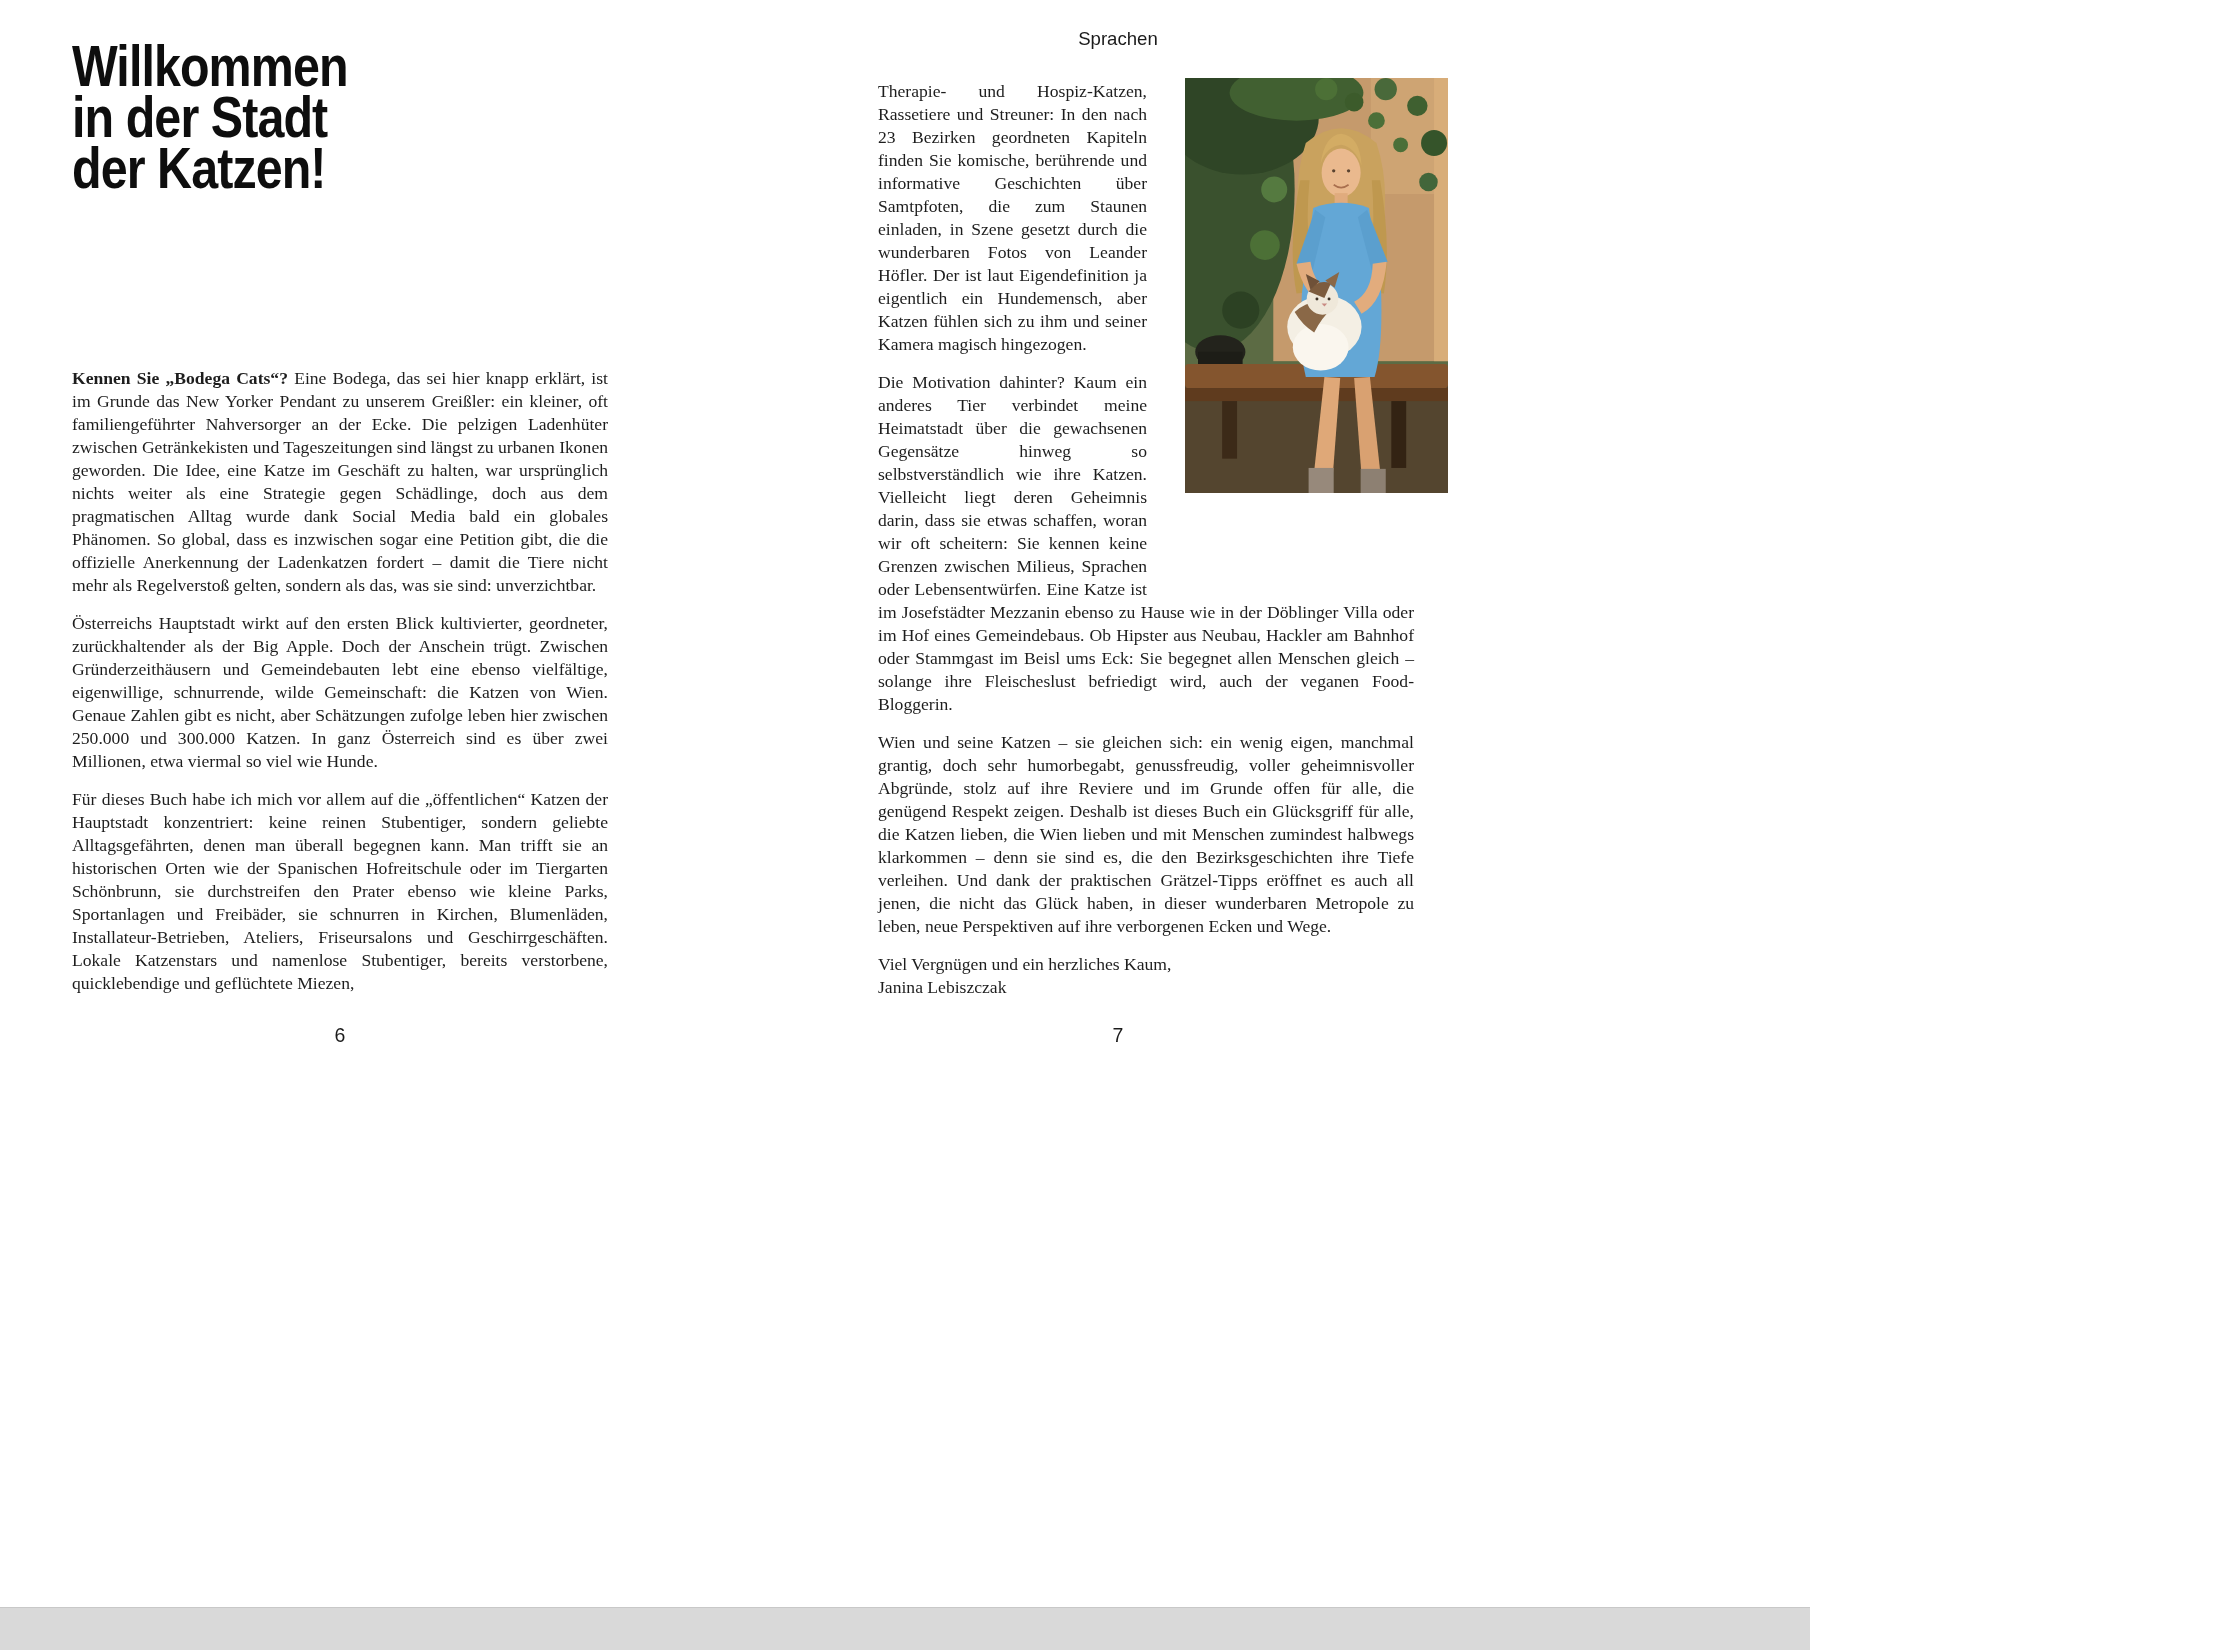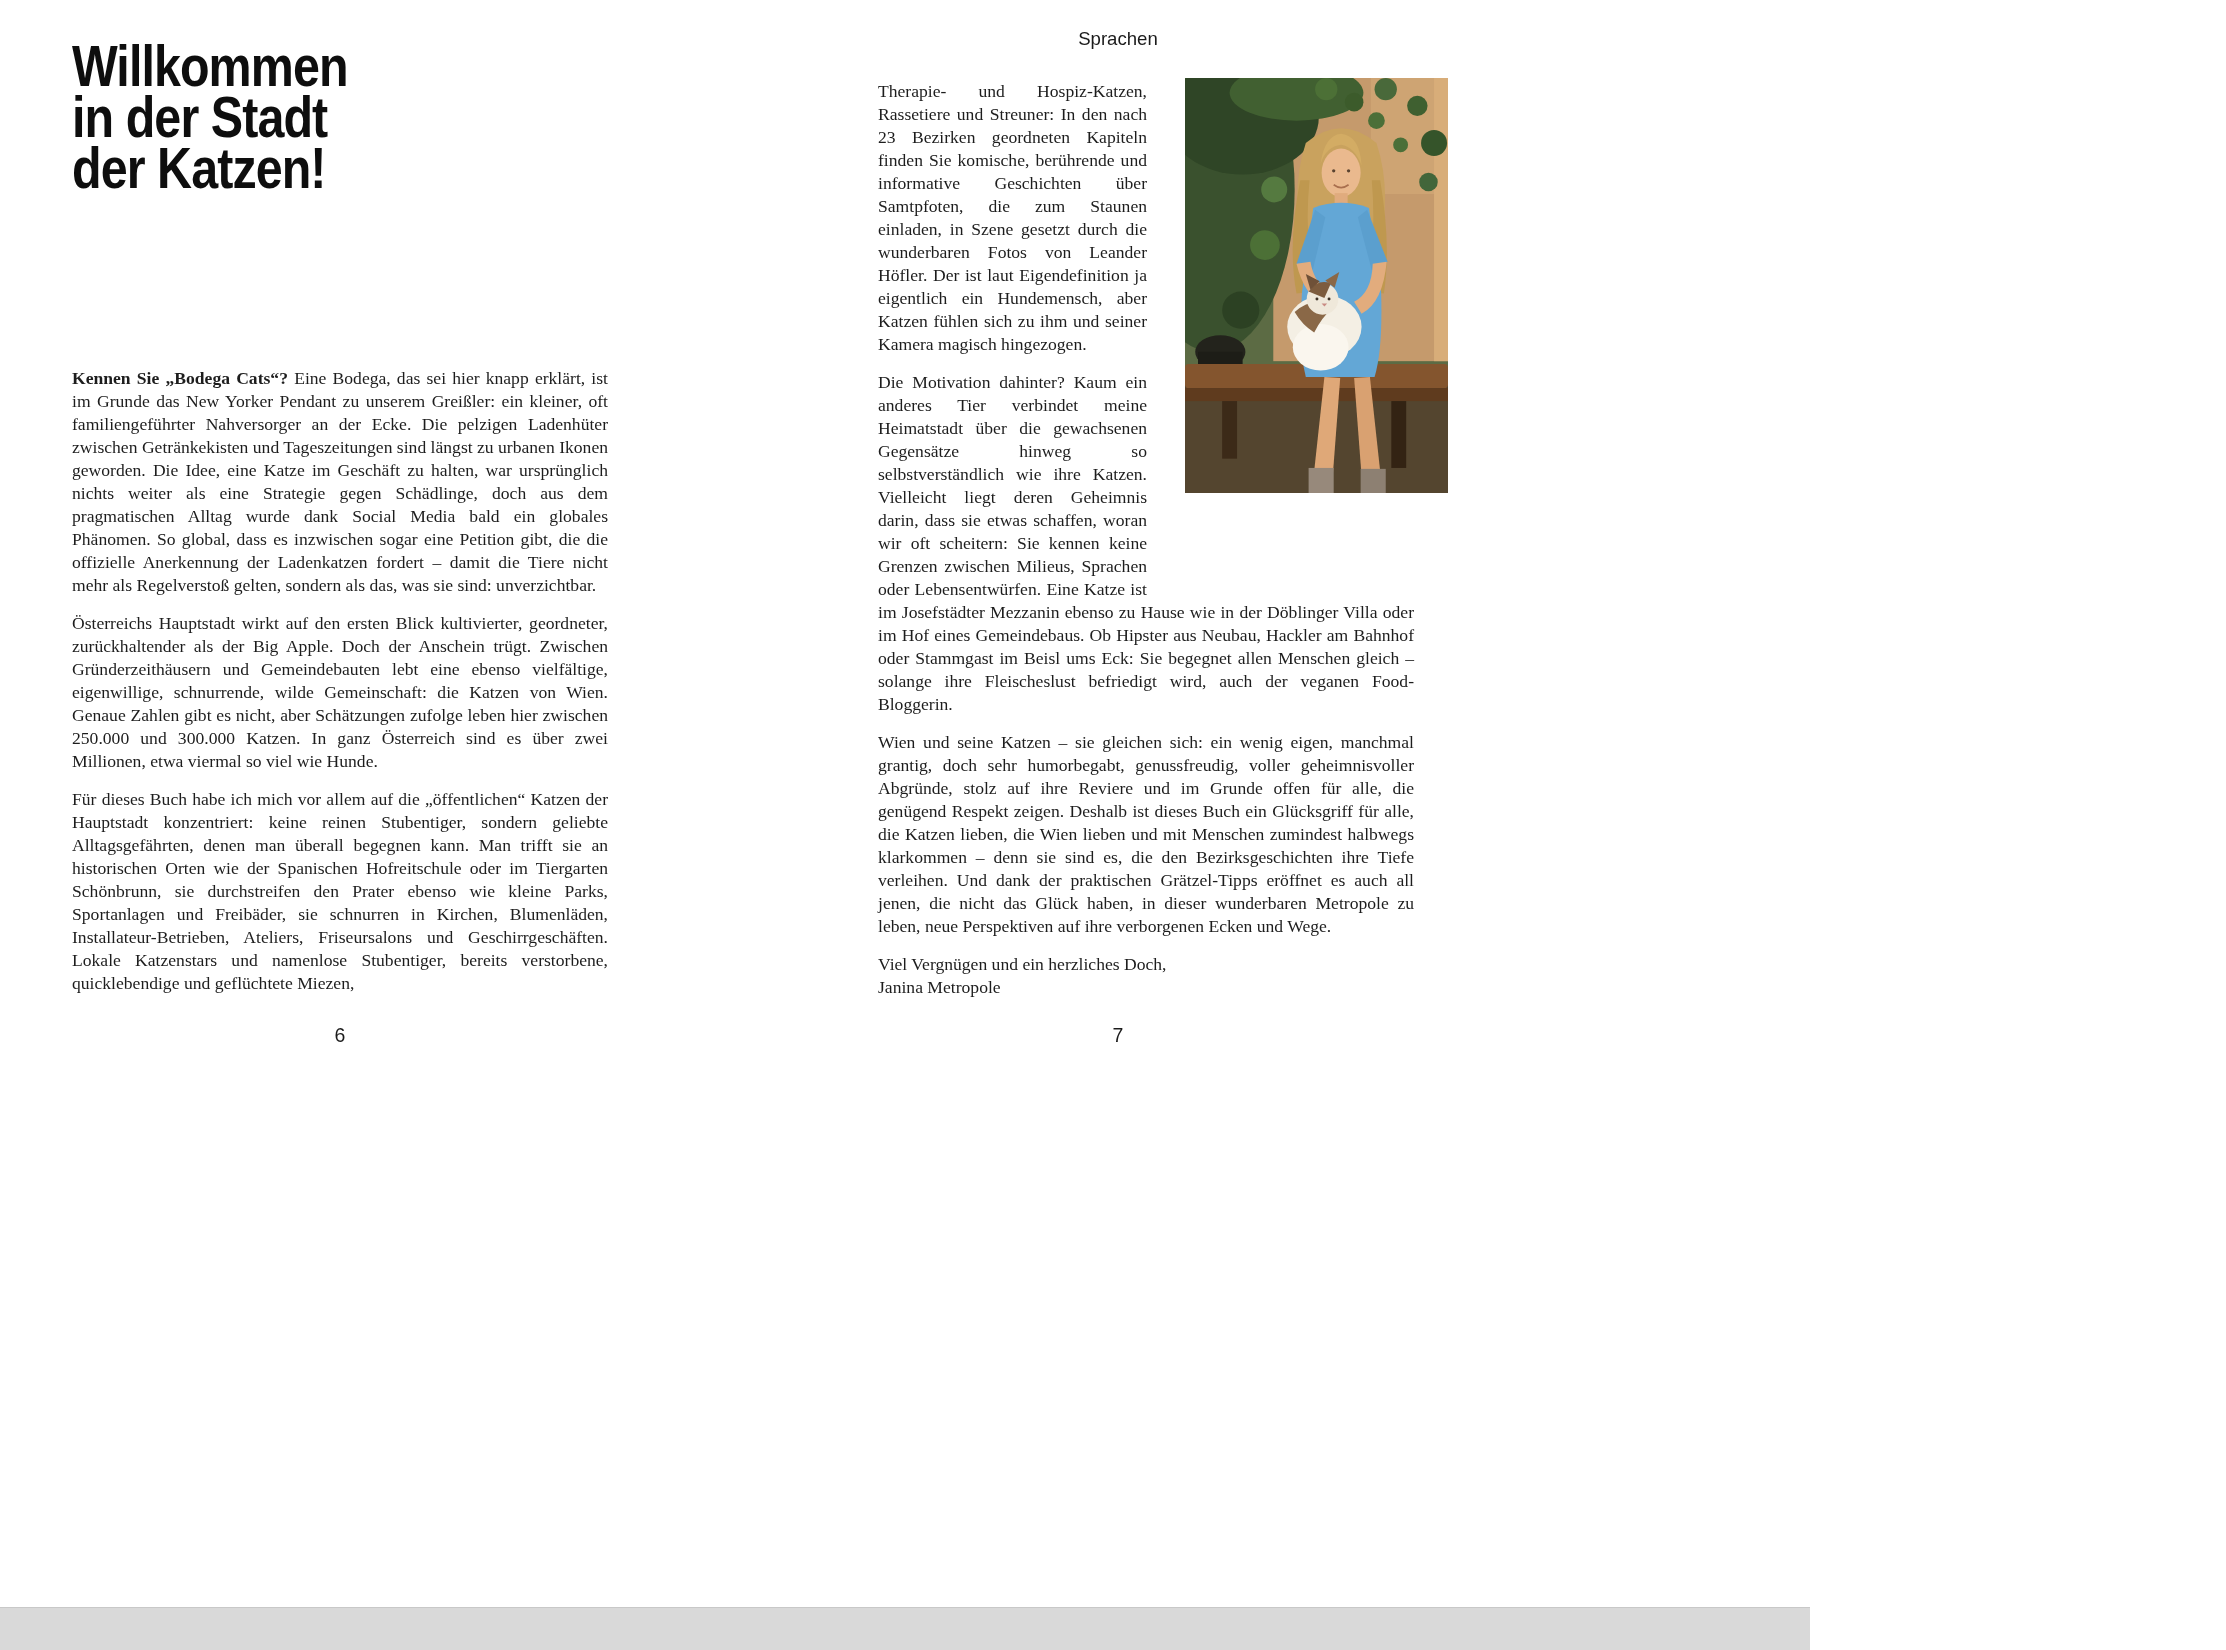--- a/index.html
+++ b/index.html
@@ -129,22 +129,22 @@
   <div class="page-number pn-left">6</div>
 
   <div class="running-header">Sprachen</div>
 
   <div class="right-body">
     <div class="photo-spacer"></div>
     <p class="body">Therapie- und Hospiz-Katzen, Rassetiere und Streuner: In den nach 23 Bezirken geordneten Kapiteln finden Sie komische, berührende und informative Geschichten über Samtpfoten, die zum Staunen einladen, in Szene gesetzt durch die wunderbaren Fotos von Leander Höfler. Der ist laut Eigendefinition ja eigentlich ein Hundemensch, aber Katzen fühlen sich zu ihm und seiner Kamera magisch hingezogen.</p>
     <p class="body">Die Motivation dahinter? Kaum ein anderes Tier verbindet meine Heimatstadt über die gewachsenen Gegensätze hinweg so selbstverständlich wie ihre Katzen. Vielleicht liegt deren Geheimnis darin, dass sie etwas schaffen, woran wir oft scheitern: Sie kennen keine Grenzen zwischen Milieus, Sprachen oder Lebensentwürfen. Eine Katze ist im Josefstädter Mezzanin ebenso zu Hause wie in der Döblinger Villa oder im Hof eines Gemeindebaus. Ob Hipster aus Neubau, Hackler am Bahnhof oder Stammgast im Beisl ums Eck: Sie begegnet allen Menschen gleich – solange ihre Fleischeslust befriedigt wird, auch der veganen Food-Bloggerin.</p>
     <p class="body">Wien und seine Katzen – sie gleichen sich: ein wenig eigen, manchmal grantig, doch sehr humorbegabt, genussfreudig, voller geheimnisvoller Abgründe, stolz auf ihre Reviere und im Grunde offen für alle, die genügend Respekt zeigen. Deshalb ist dieses Buch ein Glücksgriff für alle, die Katzen lieben, die Wien lieben und mit Menschen zumindest halbwegs klarkommen – denn sie sind es, die den Bezirksgeschichten ihre Tiefe verleihen. Und dank der praktischen Grätzel-Tipps eröffnet es auch all jenen, die nicht das Glück haben, in dieser wunderbaren Metropole zu leben, neue Perspektiven auf ihre verborgenen Ecken und Wege.</p>
     <div class="closing">
-      <p>Viel Vergnügen und ein herzliches Doch,</p>
-      <p>Janina Metropole</p>
+      <p>Viel Vergnügen und ein herzliches Kaum,</p>
+      <p>Janina Lebiszczak</p>
     </div>
   </div>
 
   <div class="author-photo">
     <svg viewBox="0 0 283 447" preserveAspectRatio="none">
 
       <rect width="283" height="447" fill="#5c6b44"></rect>
       <rect x="95" y="0" width="188" height="305" fill="#c59a6c"></rect>
       <rect x="200" y="0" width="83" height="125" fill="#cea473"></rect>
       <rect x="268" y="0" width="15" height="305" fill="#d8ad79"></rect>

